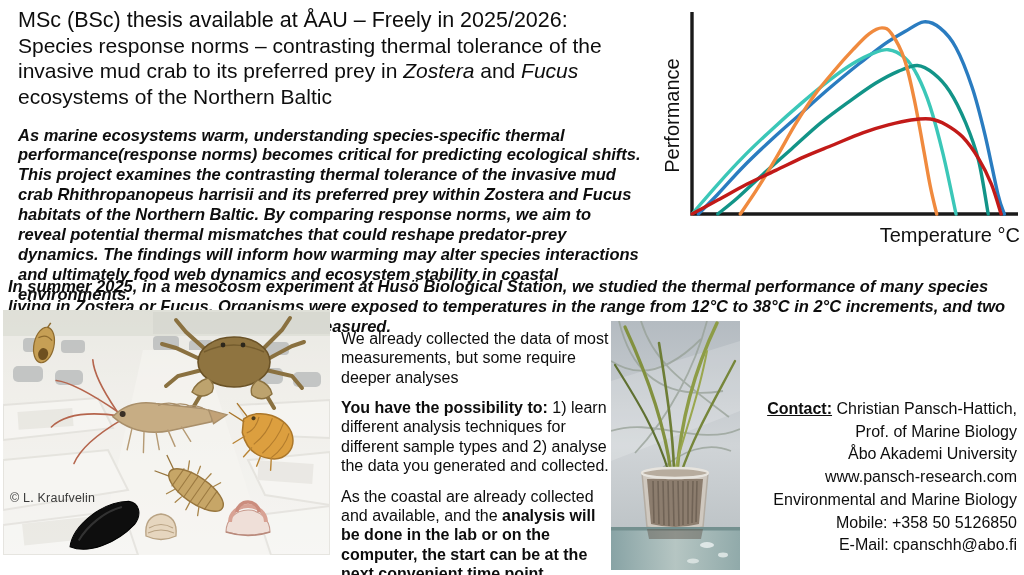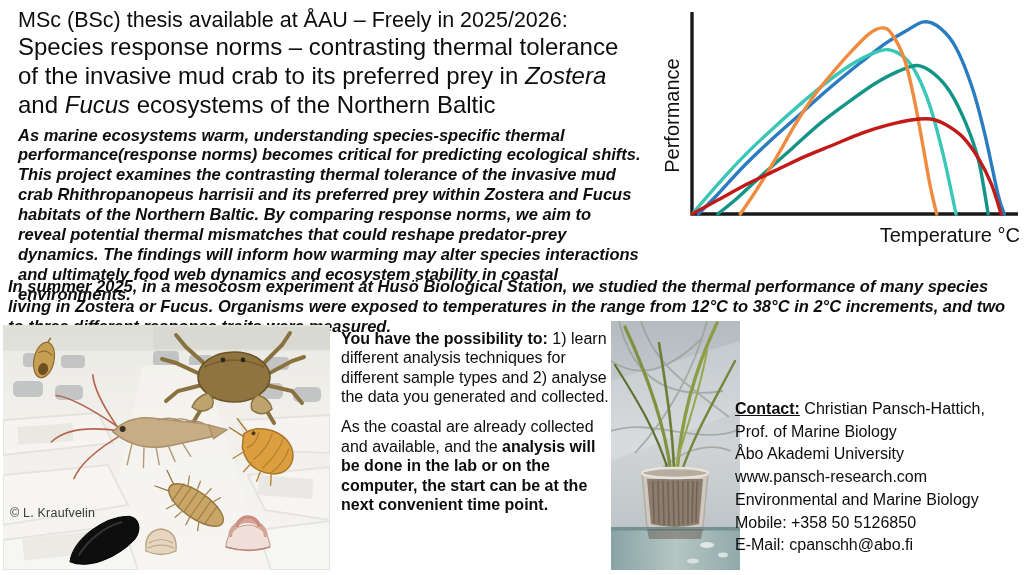--- a/index.html
+++ b/index.html
@@ -7,21 +7,21 @@
   body {
     width:1024px; height:575px; background:#ffffff;
     font-family:"Liberation Sans", sans-serif; color:#0d0d0d;
     position:relative; overflow:hidden;
   }
   .abs { position:absolute; }
 
   
   .title-block { left:18px; top:7px; width:622px; }
   .title-line1 { font-size:21.5px; font-weight:400; line-height:1.22; margin:0; }
-  .title-sub   { font-size:24px; font-weight:400; line-height:1.2; margin:0; }
+  .title-sub   { font-size:21px; font-weight:400; line-height:1.2; margin:0; }
   .seg-italic  { font-style:italic; }
 
   
   .intro-para {
     left:18px; top:109px; width:624px;
     font-size:16.5px; font-style:italic; font-weight:600; line-height:1.205;
   }
 
   
   .chart-fig { left:648px; top:2px; width:376px; height:256px; }
@@ -32,33 +32,33 @@
   .chart-canvas { left:36px; top:4px; }
   .chart-xlabel { left:36px; top:222px; width:336px; text-align:right; font-size:20px; color:#111; }
 
   
   .mesocosm-para {
     left:8px; top:259px; width:1012px;
     font-size:16.5px; font-style:italic; font-weight:600; line-height:1.22;
   }
 
   
-  .photo-left { left:3px; top:325px; width:327px; height:245px; }
+  .photo-left { left:3px; top:310px; width:327px; height:245px; }
   .photo-left svg { display:block; }
   .photo-credit { left:7px; top:181px; font-size:12.5px; color:#3a3a3a; letter-spacing:.2px; }
 
   .mid-col { left:341px; top:329px; width:273px; font-size:16px; line-height:1.21; }
   .mid-col p { margin:0 0 11px 0; }
   .mid-col b { font-weight:700; }
 
   .photo-plant { left:611px; top:321px; width:129px; height:249px; }
   .photo-plant svg { display:block; }
 
   .contact-block {
-    left:735px; top:398px; width:282px; 
+    left:735px; top:398px; width:282px; text-align:right;
     font-size:16px; line-height:1.42;
   }
   .contact-label { font-weight:700; text-decoration:underline; }
 </style>
 </head>
 <body>
 
 <header class="abs title-block">
   <h1 class="title-line1">MSc (BSc) thesis available at ÅAU – Freely in 2025/2026:</h1>
   <h2 class="title-sub"><span>Species response norms – contrasting thermal tolerance of the invasive mud crab to its preferred prey in </span><span class="seg-italic">Zostera</span><span> and </span><span class="seg-italic">Fucus</span><span> ecosystems of the Northern Baltic</span></h2>
@@ -220,20 +220,21 @@
       <path d="M -22,14 A 22,22 0 1 1 22,14 Q 0,20 -22,14 Z" fill="#efdfd8" stroke="#c79a8d" stroke-width="1.2"></path>
       <path d="M -18,4 A 18,16 0 1 1 18,4" fill="none" stroke="#d8a294" stroke-width="4"></path>
       <path d="M -11,-6 A 11,10 0 1 1 11,-6" fill="none" stroke="#cb8d7e" stroke-width="3.4"></path>
       <path d="M -22,14 Q 0,21 22,14" fill="none" stroke="#b98a7c" stroke-width="1.4"></path>
     </g>
   </svg>
   <span class="abs photo-credit">© L. Kraufvelin</span>
 </div>
 
 <div class="abs mid-col">
+  <p>We already collected the data of most measurements, but some require deeper analyses</p>
   <p><b>You have the possibility to:</b><span> 1) learn different analysis techniques for different sample types and 2) analyse the data you generated and collected.</span></p>
   <p><span>As the coastal are already collected and available, and the </span><b>analysis will be done in the lab or on the computer, the start can be at the next convenient time point.</b></p>
 </div>
 
 <div class="abs photo-plant">
   <svg width="129" height="249" viewBox="0 0 129 249">
     <defs>
       <linearGradient id="tankbg" x1="0" y1="0" x2="0" y2="1">
         <stop offset="0" stop-color="#b4bbc1"></stop>
           <stop offset="0.5" stop-color="#d0d4d7"></stop>

